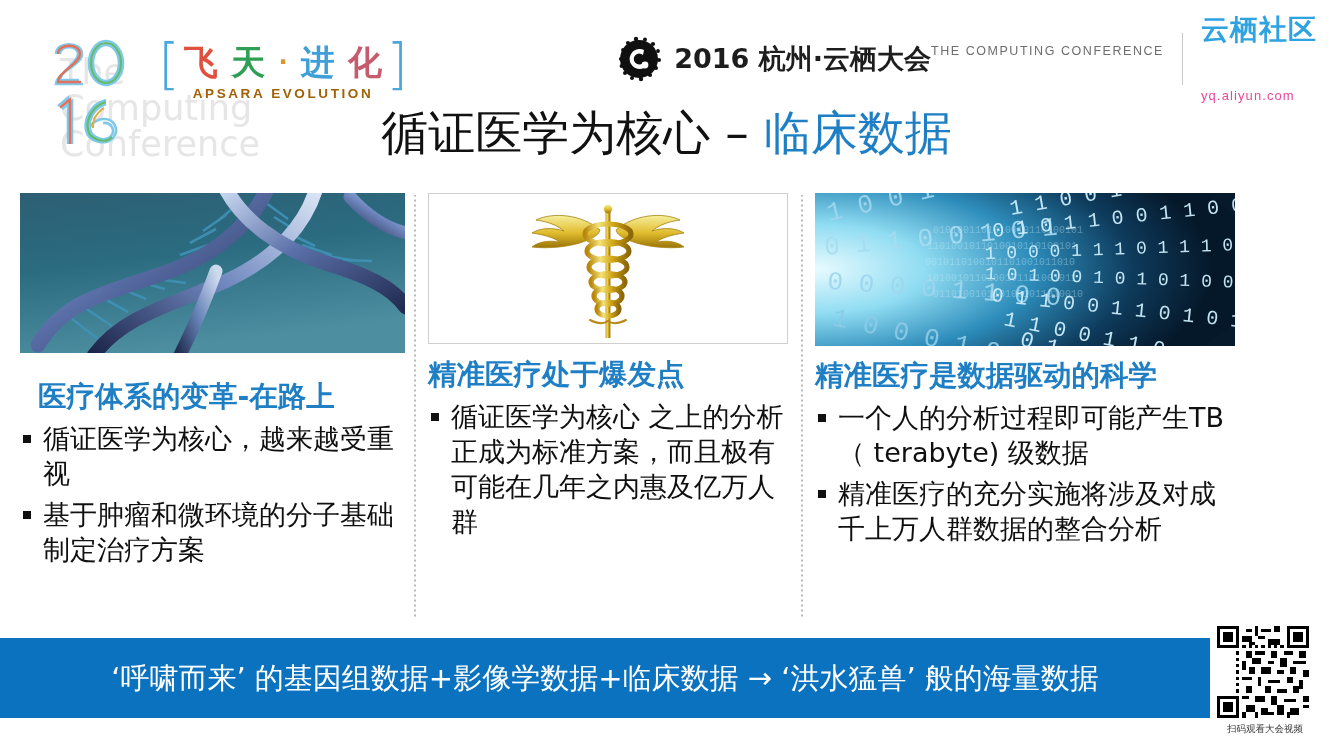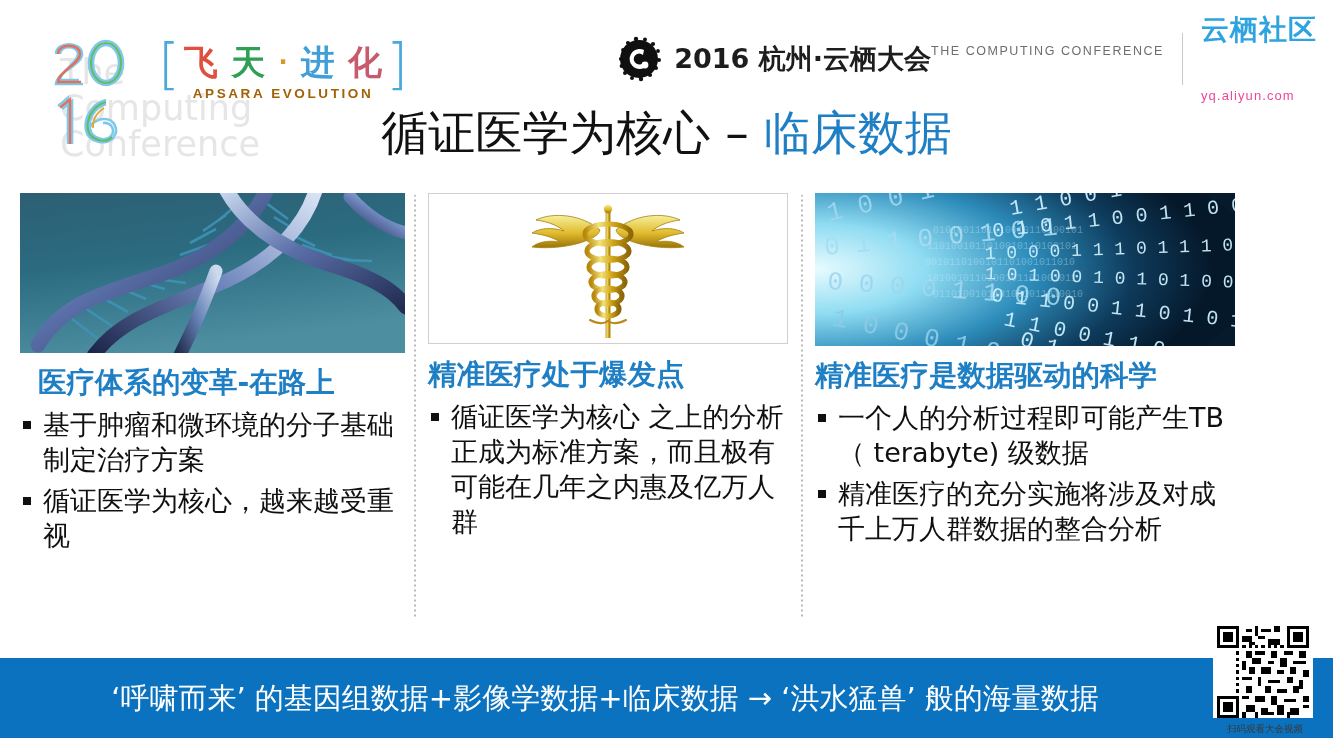--- a/index.html
+++ b/index.html
@@ -65,35 +65,35 @@
            background-position:left;background-size:2px 5px;background-repeat:repeat-y;}
   .div1{left:414px;} .div2{left:801px;}
 
   .thumb{position:relative;overflow:hidden;}
   .t1{width:385px;height:160px;}
   .t2{width:360px;height:151px;border:1px solid #cfcfcf;box-sizing:border-box;background:#fff;}
   .t3{width:420px;height:153px;}
 
   .ch{font-size:28.5px;line-height:36px;color:#1f7fc4;font-weight:700;white-space:nowrap;
       font-family:"DejaVu Sans",sans-serif;}
-  .ch1{margin-top:12px;margin-left:18px;}
+  .ch1{margin-top:26px;margin-left:18px;}
   .ch2{margin-top:13px;}
   .ch3{margin-top:12px;margin-left:0px;}
 
   ul.bl{list-style:none;margin:6px 0 0 0;padding:0;}
   ul.bl li{position:relative;padding-left:23px;margin-bottom:6px;
            font-size:27px;line-height:35px;color:#101010;
            font-family:"DejaVu Sans",sans-serif;}
   ul.bl li::before{content:"";position:absolute;left:3px;top:14px;
                    width:8px;height:8px;background:#101010;}
   .bl2 li{font-size:26px;line-height:34px;}
   .bl3 li{font-size:26.5px;line-height:34px;margin-bottom:4px;}
 
   
-  .banner{position:absolute;left:0;top:658px;width:1333px;height:80px;background:#0b72bf;}
+  .banner{position:absolute;left:0;top:638px;width:1210px;height:80px;background:#0b72bf;}
   .banner-txt{position:absolute;left:0;top:0;width:1210px;height:80px;
               display:flex;align-items:center;justify-content:center;
               color:#fff;font-size:29px;line-height:36px;white-space:nowrap;font-weight:400;
               font-family:"DejaVu Sans",sans-serif;}
 
   
   .qr-wrap{position:absolute;left:1213px;top:626px;width:104px;height:118px;}
   .qr{width:100px;height:92px;background:#fff;}
   .qr-cap{margin-top:5px;width:104px;text-align:center;font-size:9.5px;line-height:12px;color:#3a3a3a;
           font-family:"DejaVu Sans",sans-serif;white-space:nowrap;}
@@ -262,22 +262,22 @@
           </g>
           <path d="M18 152 C46 104, 96 98, 150 78 C206 57, 236 22, 248 -6" fill="none" stroke="url(#strand)" stroke-width="15" stroke-linecap="round"></path>
           <path d="M74 162 C104 122, 152 112, 206 88 C258 64, 286 30, 296 -4" fill="none" stroke="url(#strand2)" stroke-width="14" stroke-linecap="round"></path>
           <path d="M206 -4 C222 26, 256 54, 306 70 C346 82, 372 94, 386 114" fill="none" stroke="url(#strand)" stroke-width="15" stroke-linecap="round"></path>
           <path d="M160 162 C176 130, 186 106, 196 78" fill="none" stroke="url(#strand2)" stroke-width="13" stroke-linecap="round" opacity="0.9"></path>
           <path d="M330 4 C348 24, 368 36, 386 40" fill="none" stroke="url(#strand2)" stroke-width="13" stroke-linecap="round"></path>
         </svg>
       </div>
       <div class="ch ch1">医疗体系的变革-在路上</div>
       <ul class="bl bl1">
+        <li>循证医学为核心，越来越受重视</li>
         <li>基于肿瘤和微环境的分子基础制定治疗方案</li>
-        <li>循证医学为核心，越来越受重视</li>
       </ul>
     </div>
 
     <div class="col col2">
       <div class="thumb t2">
         <svg width="358" height="149" viewBox="0 0 358 149">
           <defs>
             <linearGradient id="gold" x1="0" y1="0" x2="1" y2="0">
               <stop offset="0%" stop-color="#b8860b"></stop>
               <stop offset="30%" stop-color="#f2e27a"></stop>

